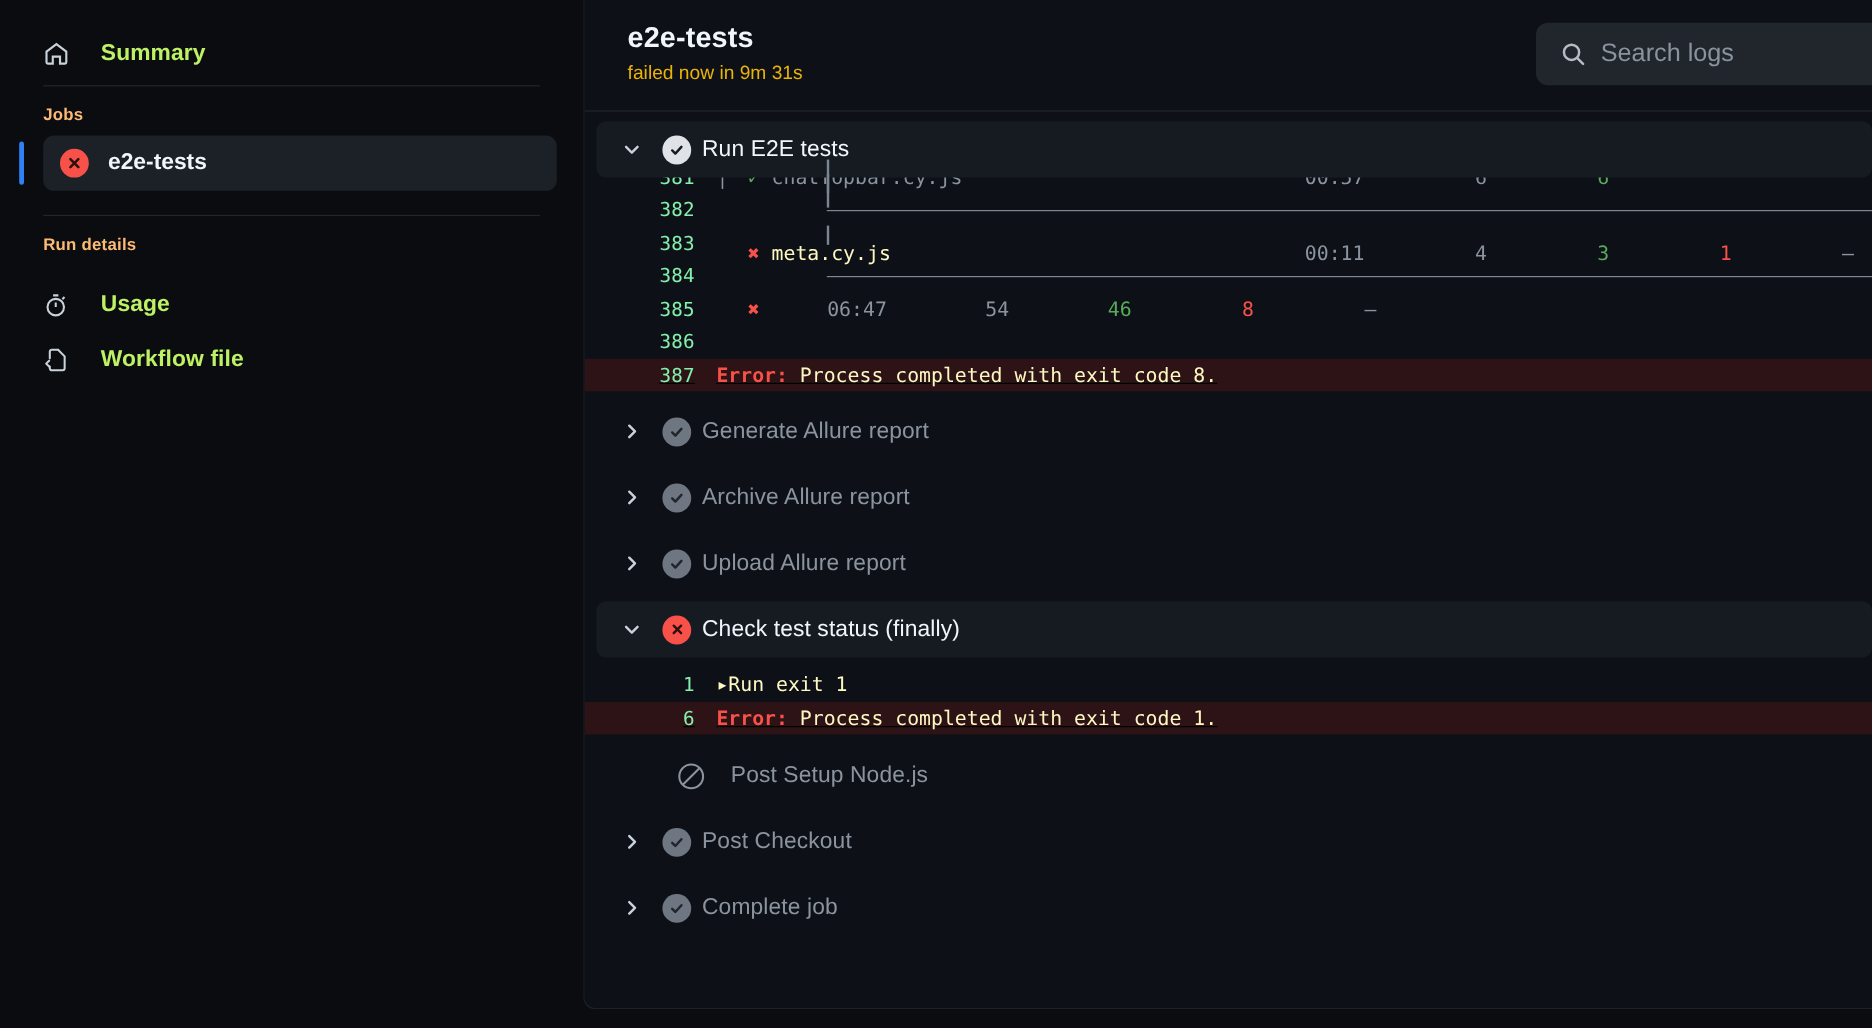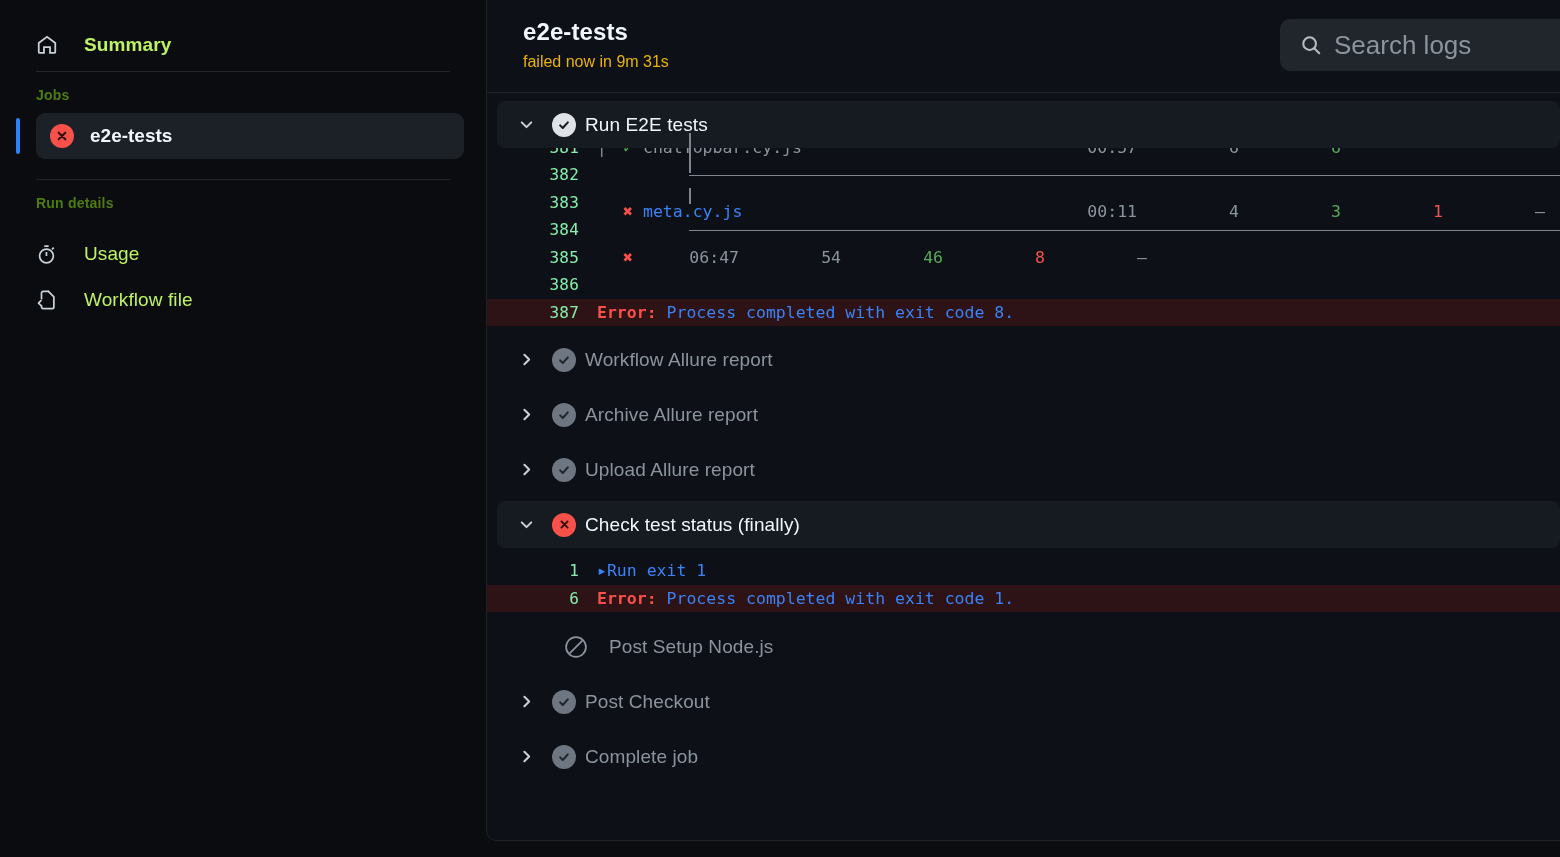--- a/index.html
+++ b/index.html
@@ -21,41 +21,41 @@
     display: flex; align-items: flex-end; gap: 26px;
     height: 42px; margin: 0 22px 0 36px;
     border-radius: 8px; padding-left: 0;
     color: #bef264;
   }
   .side-row .lbl { font-size: 19px; font-weight: 600; letter-spacing: .1px; }
   .side-icon { width: 22px; height: 22px; flex: 0 0 22px; display:flex; align-items:center; justify-content:center; }
   .side-icon svg { display:block; }
   .sep { height: 1px; background: #21262d; margin: 15px 36px 15px 36px; }
   .side-head {
-    font-size: 14px; font-weight: 700; color: #4d7c0f;
+    font-size: 14px; font-weight: 700; color: #fdba74;
     margin: 0 36px 10px 36px; letter-spacing: .2px;
   }
   .job-wrap { position: relative; margin: 0 22px 0 16px; }
   .job-accent {
     position: absolute; left: 0; top: 5px; width: 4px; height: 36px;
     background: #2f81f7; border-radius: 3px;
   }
   .job-row {
     display: flex; align-items: center; gap: 16px;
     margin-left: 20px; height: 46px;
     background: #1c2128; border-radius: 9px; padding: 0 14px;
   }
   .job-row .lbl { font-size: 19px; font-weight: 700; color: #f0f6fc; }
   .ic-fail {
     width: 24px; height: 24px; flex:0 0 24px; border-radius: 50%;
     background: #f85149; display: flex; align-items: center; justify-content: center;
   }
   .ic-fail svg { display:block; }
   .side-row.plain { margin-left: 36px; margin-top: 2px; height: 44px; }
-  .side-row.plain .lbl { font-weight: 400; }
+  .side-row.plain .lbl { font-weight: 700; }
 
   
   .main {
     flex: 1 1 auto; position: relative;
     background: #0d1117;
     border: 1px solid #1d2128; border-right: none; border-top: none;
     border-radius: 0 0 0 10px;
     height: 841px; margin-top: 0; overflow: hidden;
   }
   .job-header {
@@ -65,21 +65,21 @@
   }
   .job-title { font-size: 24px; font-weight: 700; color: #f0f6fc; letter-spacing: .1px; }
   .job-sub { font-size: 16px; color: #eab308; margin-top: 7px; }
   .search-box {
     position: absolute; right: -40px; top: 19px;
     height: 52px; width: 320px;
     background: #21262d; border-radius: 10px;
     display: flex; align-items: center; gap: 12px; padding: 0 20px;
   }
   .search-box svg { display:block; flex:0 0 auto; }
-  .search-txt { font-size: 26px; color: #8b949e; white-space: nowrap; }
+  .search-txt { font-size: 21px; color: #8b949e; white-space: nowrap; }
 
   .steps { padding-top: 0; }
 
   .step {
     display: flex; align-items: center; gap: 0;
     height: 47px; margin: 0 0 0 10px;
     border-radius: 8px; padding-left: 12px;
   }
   .step.expanded { background: #161b22; }
   .chev {
@@ -97,32 +97,32 @@
   .ic-ok-dim { background: #6e7681; }
   .ic-fail-step { background: #f85149; }
   .ic-skip { width:24px; height:24px; }
 
   
   .log { font-family: "DejaVu Sans Mono", monospace; font-size: 16.5px; }
   .logline {
     display: flex; align-items: center; height: 27.5px;
     white-space: pre; position: relative;
   }
-  .logline.err { background: #2d1315; }
+  .logline.err { background: #2d1315; text-decoration: underline; }
   .ln {
     width: 92px; flex: 0 0 92px; text-align: right; padding-right: 0;
     color: #86efac; font-size: 16px; letter-spacing: .2px;
   }
   .lc { padding-left: 18px; color: #c9d1d9; flex: 1 1 auto; position: relative; }
   .c-red { color: #f85149; }
   .c-salmon { color: #ff8178; }
   .c-green { color: #57ab5a; }
   .c-dim { color: #8b949e; }
   .c-bold-red { color: #f85149; font-weight: 700; }
-  .c-white { color: #3b82f6; }
+  .c-white { color: #fef9c3; }
 
   
   .tbl-row { display: flex; align-items: center; width: 100%; }
   .tbl-pipe { color: #8b949e; width: 16px; display:inline-block; }
   .tbl-mark { width: 30px; display: inline-block; text-align: center; }
   .tbl-file { width: 398px; display: inline-block; }
   .tbl-time { width: 96px; display:inline-block; text-align: right; }
   .tbl-n { width: 102px; display:inline-block; text-align: right; }
   .rule {
     position: absolute; left: 110px; right: 0; height: 1.5px;
@@ -314,21 +314,21 @@
               <path d="M6 3.5 10.5 8 6 12.5"></path>
             </svg>
         </span>
         <span class="step-ic">
           <span class="ic-circle ic-ok-dim">
             <svg width="14" height="14" viewBox="0 0 16 16" fill="none" stroke="#21262d" stroke-width="2.3" stroke-linecap="round" stroke-linejoin="round">
                 <path d="M3.6 8.4 6.6 11.4 12.4 5"></path>
               </svg>
           </span>
         </span>
-        <span class="step-name">Workflow Allure report</span>
+        <span class="step-name">Generate Allure report</span>
       </div>
 
       <div class="step" style="margin-top:8px;">
         <span class="chev">
           <svg width="17" height="17" viewBox="0 0 16 16" fill="none" stroke="currentColor" stroke-width="1.9" stroke-linecap="round" stroke-linejoin="round">
               <path d="M6 3.5 10.5 8 6 12.5"></path>
             </svg>
         </span>
         <span class="step-ic">
           <span class="ic-circle ic-ok-dim">

